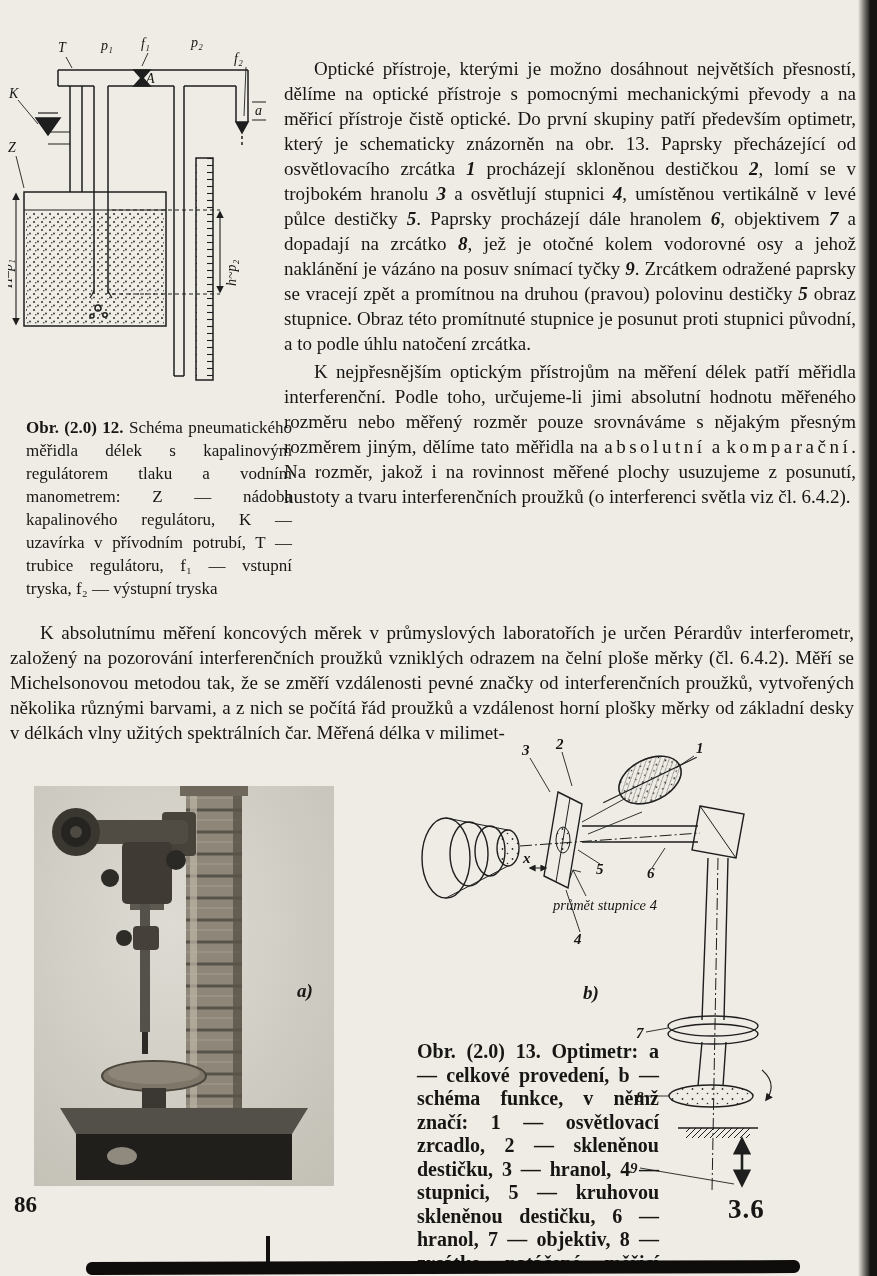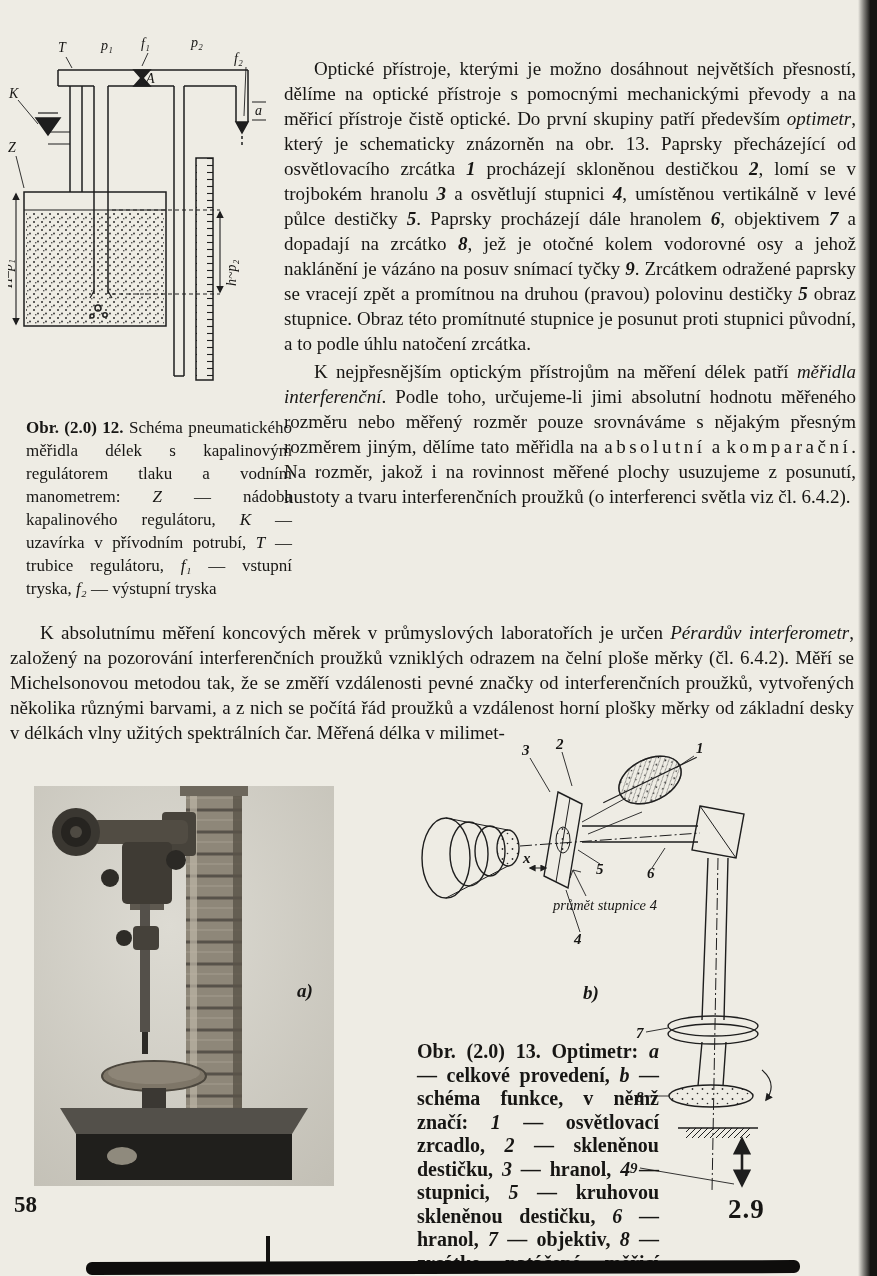--- a/index.html
+++ b/index.html
@@ -32,21 +32,21 @@
   .label-a{left:297px;top:980px;}
   .label-b{left:583px;top:982px;}
   .fig13-caption{
     position:absolute;left:417px;top:1040px;width:242px;
     font-size:20px;line-height:23.5px;text-align:justify;
     font-weight:bold;margin:0;z-index:5;
   }
   .page-number{position:absolute;left:14px;top:1192px;font-size:23px;font-weight:bold;}
   .chapter-mark{position:absolute;left:728px;top:1194px;font-size:27px;font-weight:bold;letter-spacing:1px;}
   
-  .st-italic{font-style:italic;}
+  .st-italic{}
   .st-bold{font-weight:bold;}
   .st-bolditalic{font-weight:bold;font-style:italic;}
   .st-spaced{letter-spacing:3.5px;}
   
   .artifact-right{
     position:absolute;right:0;top:0;width:19px;height:100%;
     background:linear-gradient(90deg,rgba(25,24,22,0) 0%,rgba(25,24,22,.5) 30%,#151412 65%);
     z-index:30;
   }
   .artifact-bottom{
@@ -266,20 +266,20 @@
       <text class="dlabel-b" x="226" y="366">8</text>
       <text class="dlabel-b" x="220" y="437">9</text>
       <text class="dnote" x="143" y="174">průmět stupnice 4</text>
     </svg>
   </figure>
 
   <span class="sublabel label-b">b)</span>
 
   <p class="fig13-caption"><span class="st-bold">Obr. (2.0) 13. </span><span>Optimetr: </span><span class="st-italic">a</span><span> — celkové provedení, </span><span class="st-italic">b</span><span> — schéma funkce, v němž značí: </span><span class="st-italic">1</span><span> — osvětlovací zrcadlo, </span><span class="st-italic">2</span><span> — skleněnou destičku, </span><span class="st-italic">3</span><span> — hranol, </span><span class="st-italic">4</span><span> — stupnici, </span><span class="st-italic">5</span><span> — kruhovou skleněnou destičku, </span><span class="st-italic">6</span><span> — hranol, </span><span class="st-italic">7</span><span> — objektiv, </span><span class="st-italic">8</span><span> — zrcátko natáčené měřicí koncovkou </span><span class="st-italic">(9)</span></p>
 
-  <div class="page-number">58</div>
-  <div class="chapter-mark">2.9</div>
+  <div class="page-number">86</div>
+  <div class="chapter-mark">3.6</div>
 
   <div class="artifact-right"></div>
   <div class="artifact-bottom"></div>
   <div class="artifact-tick"></div>
 
 </div>
 
 </body></html>

